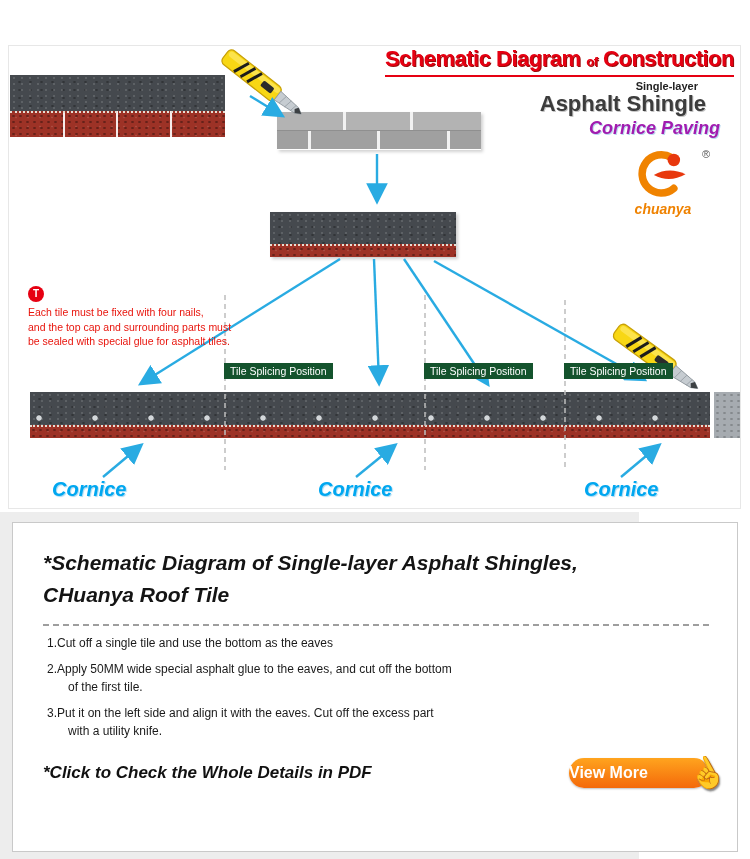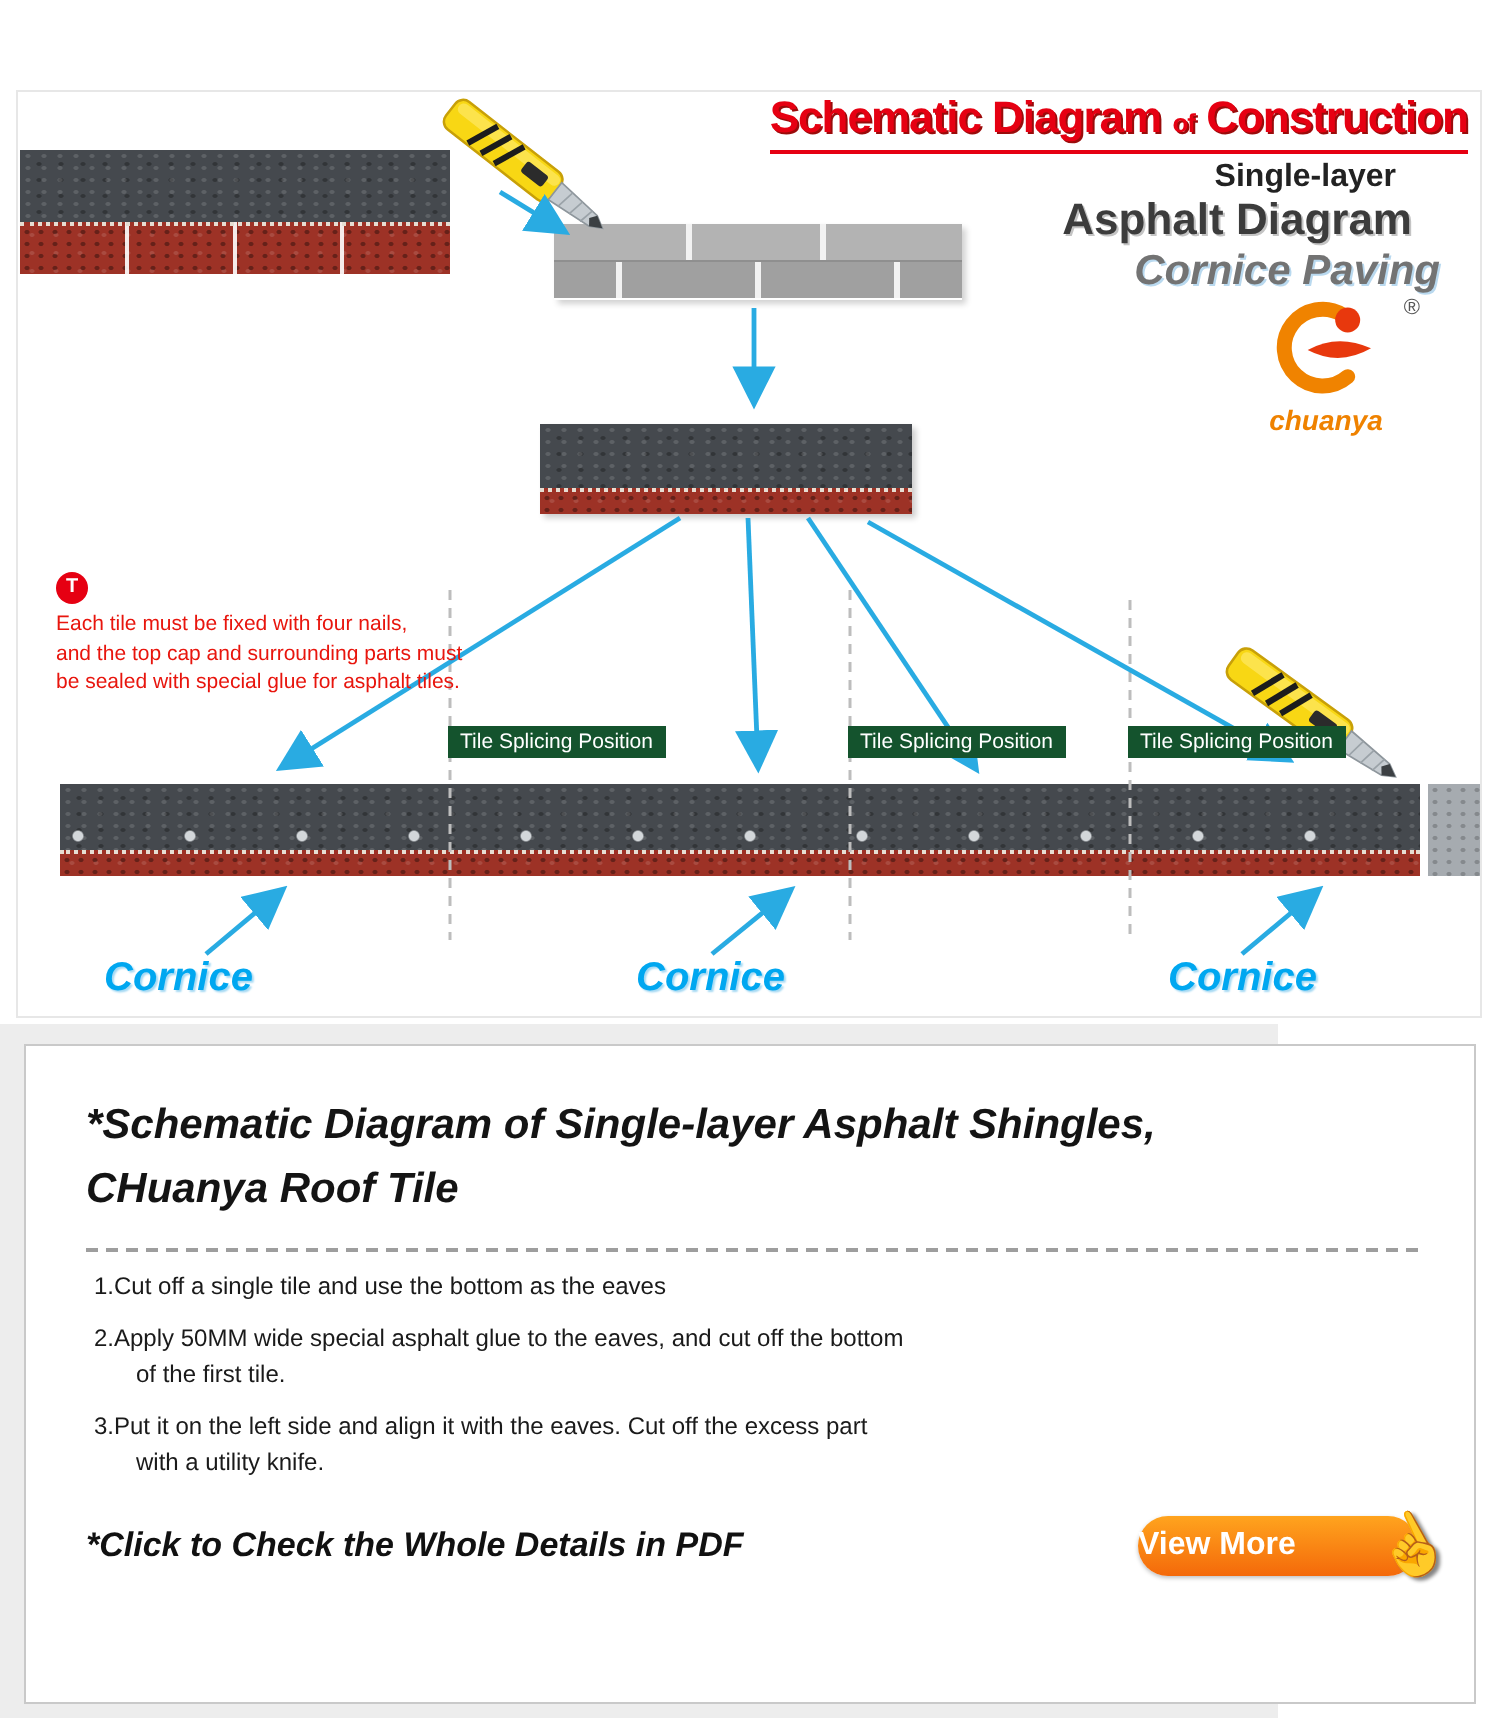--- a/index.html
+++ b/index.html
@@ -8,24 +8,24 @@
   .page { position:relative; width:750px; height:859px; background:#fff; overflow:hidden; }
 
   
   .frame { position:absolute; left:8px; top:45px; width:733px; height:464px; border:1px solid #e7e7e7; }
 
   
   .hdr { position:absolute; top:46px; right:16px; z-index:6; text-align:right; }
   .t1 { display:inline-block; font-weight:bold; font-size:22px; letter-spacing:-0.5px; color:#e60012;
         text-shadow:1px 1px 0 #9a0b0b; border-bottom:2px solid #e60012; padding-bottom:3px; }
   .t1 .of { font-size:13px; }
-  .sub-sm { font-size:16px; font-weight:bold; color:#222; margin:3px 36px 0 0; }
+  .sub-sm { font-size:11px; font-weight:bold; color:#222; margin:3px 36px 0 0; }
   .sub { font-size:22px; font-weight:bold; color:#3c3c3c; margin:0 28px 0 0; line-height:1.05;
          text-shadow:1px 1px 0 #c4c4c4; }
-  .sub2 { font-size:21px; font-weight:bold; font-style:italic; color:#737373; margin:3px 14px 0 0;
+  .sub2 { font-size:18px; font-weight:bold; font-style:italic; color:#a21caf; margin:3px 14px 0 0;
           text-shadow:1px 1px 0 #b9d9ef; }
 
   
   .logo { position:absolute; top:150px; right:44px; width:86px; text-align:center; z-index:6; }
   .logo .reg { position:absolute; top:-2px; right:-4px; font-size:11px; color:#555; }
   .logo-text { font-style:italic; font-weight:bold; color:#ef8200; font-size:14px; margin-top:-3px; }
 
   
   .asphalt { background-color:#45494e;
     background-image: radial-gradient(rgba(255,255,255,.13) 1px, transparent 1.6px),
@@ -149,21 +149,21 @@
 
   <div class="frame"></div>
 
   <div class="hdr">
     <div class="t1">
       <span>Schematic Diagram</span>
       <span class="of">of</span>
       <span>Construction</span>
     </div>
     <div class="sub-sm">Single-layer</div>
-    <div class="sub">Asphalt Diagram</div>
+    <div class="sub">Asphalt Shingle</div>
     <div class="sub2">Cornice Paving</div>
   </div>
 
   <div class="logo">
     <span class="reg">®</span>
     <svg viewBox="0 0 90 60" width="80" height="50">
       <path d="M55 9 A 23 23 0 1 0 58 46" fill="none" stroke="#f08300" stroke-width="9" stroke-linecap="round"></path>
       <circle cx="58" cy="12" r="7.5" fill="#e8380d"></circle>
       <path d="M34 30 Q 52 20 72 29 Q 53 40 34 30 Z" fill="#e8380d"></path>
     </svg>

